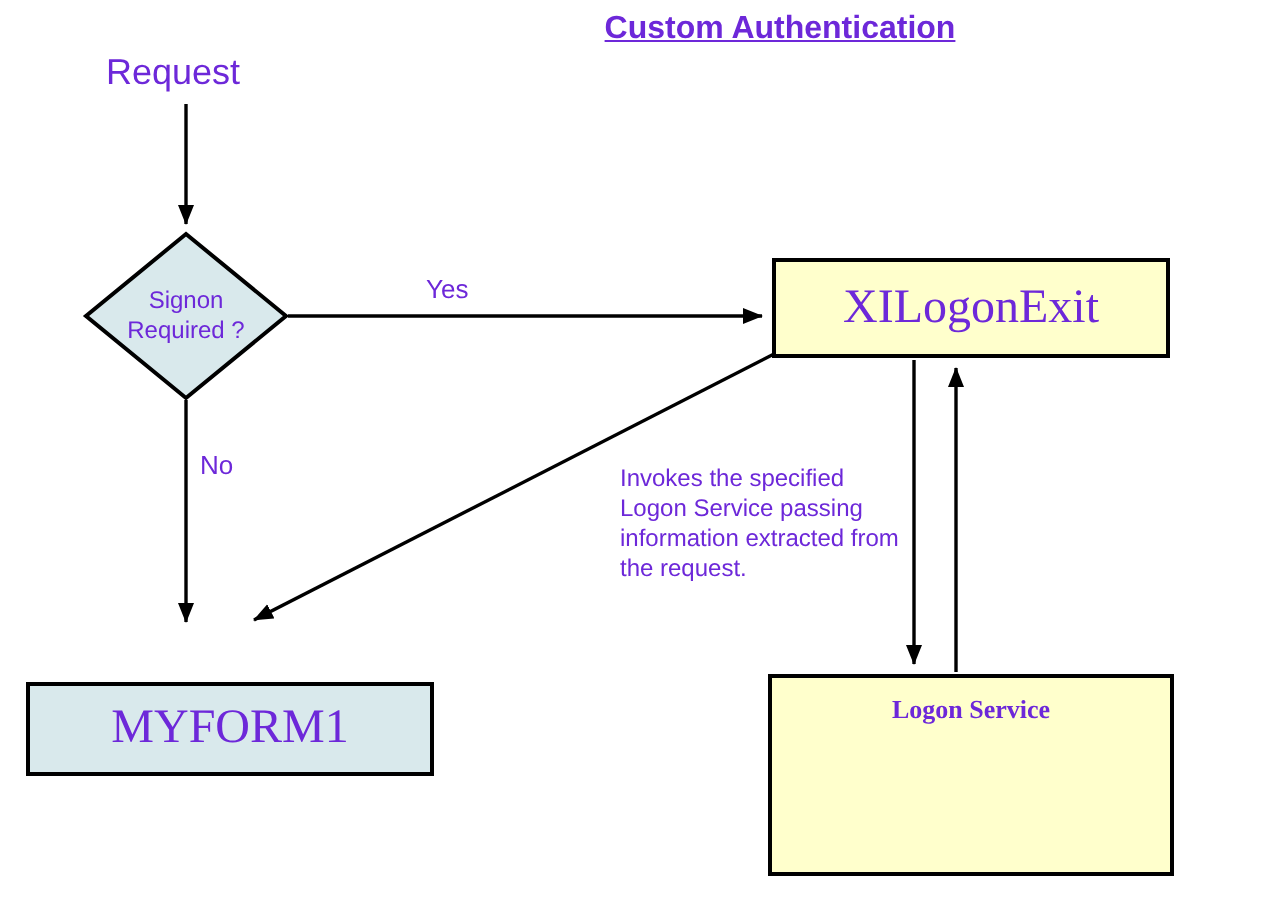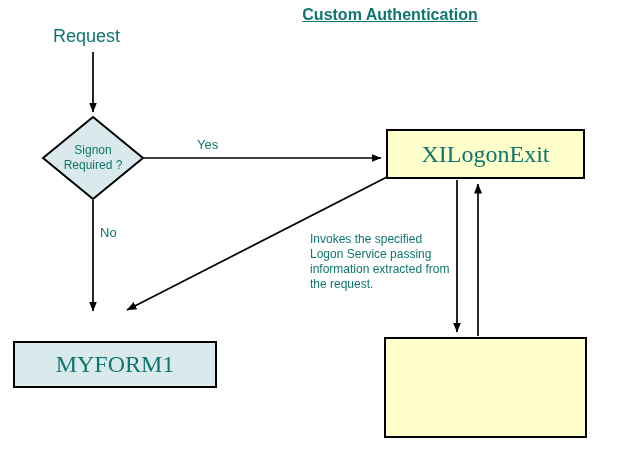--- a/index.html
+++ b/index.html
@@ -7,41 +7,41 @@
     padding: 0;
     background: #ffffff;
     font-family: "Liberation Sans", sans-serif;
   }
   .canvas {
     position: relative;
     width: 641px;
     height: 459px;
     background: #ffffff;
     overflow: hidden;
-    color: #0f766e;
+    color: #6d28d9;
   }
   .abs { position: absolute; }
   .title {
     left: 250px;
     top: 6px;
     width: 280px;
     text-align: center;
     font-size: 16px;
     font-weight: bold;
     text-decoration: underline;
   }
   .request-label {
     left: 53px;
     top: 26px;
     font-size: 18px;
   }
   .edge-label {
     font-size: 13px;
   }
-  .yes-label { left: 197px; top: 137px; }
+  .yes-label { left: 213px; top: 137px; }
   .no-label  { left: 100px; top: 225px; }
   .decision-text {
     left: 53px;
     top: 143px;
     width: 80px;
     text-align: center;
     font-size: 12px;
     line-height: 15px;
     white-space: pre-line;
   }
@@ -146,20 +146,21 @@
 
   <div class="abs node-box box-yellow xilogonexit-box">
     <span>XILogonExit</span>
   </div>
 
   <div class="abs node-box box-blue myform1-box">
     <span>MYFORM1</span>
   </div>
 
   <div class="abs node-box box-yellow logon-box">
+    <div class="logon-title">Logon Service</div>
   </div>
 
   <div class="abs annotation invokes-note">Invokes the specified
 Logon Service passing
 information extracted from
 the request.</div>
 
 
 </div>
 

